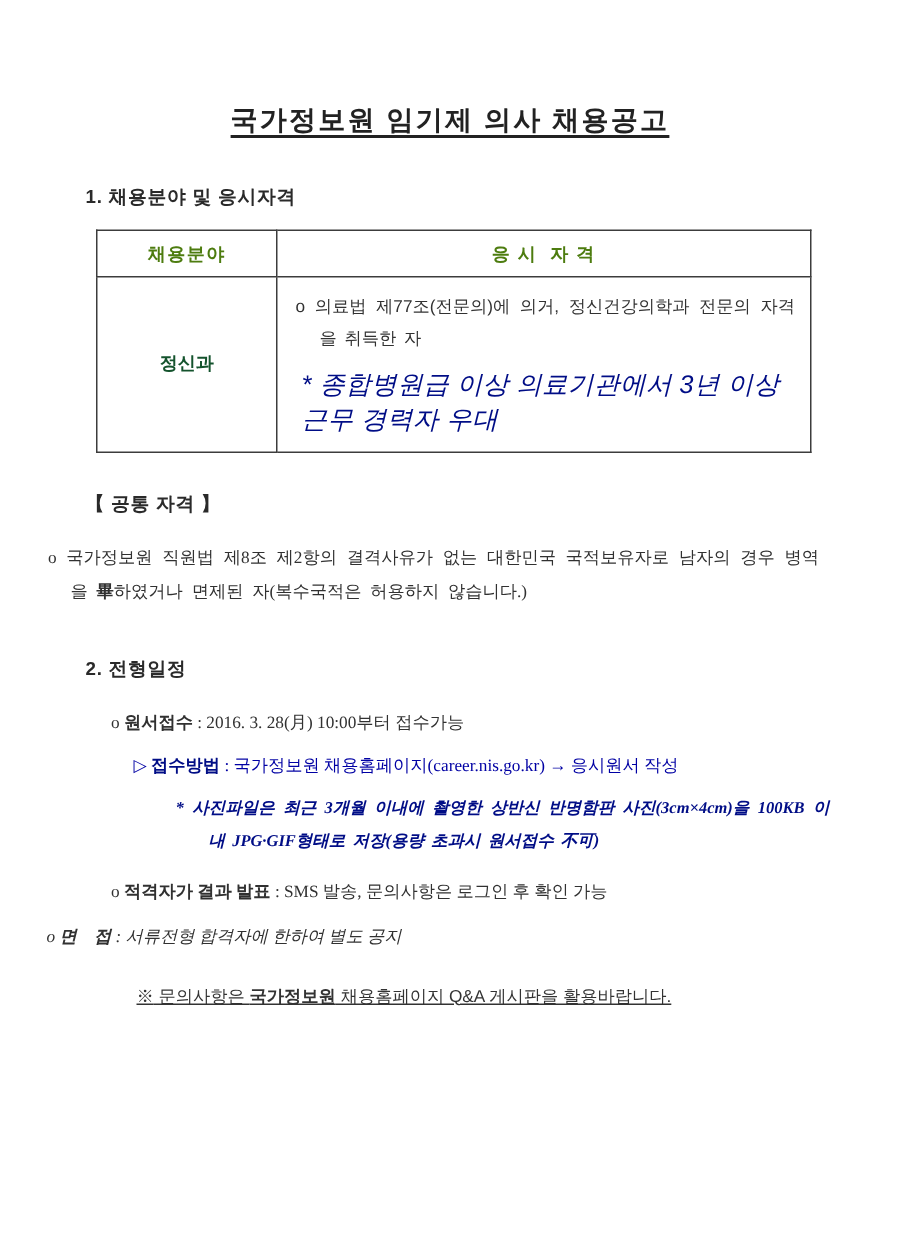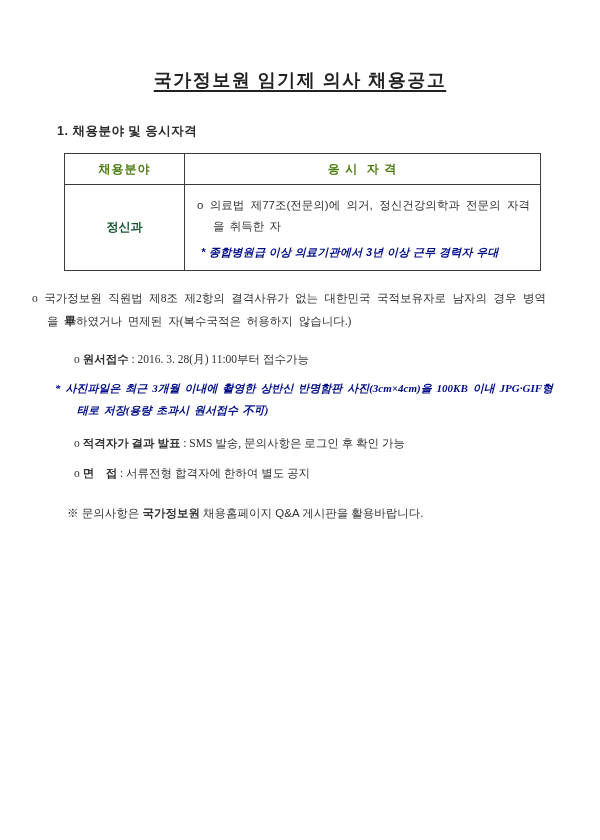--- a/index.html
+++ b/index.html
@@ -90,23 +90,23 @@
     line-height: 1.85;
     text-align: justify;
     word-spacing: 2px;
     color: #323232;
   }
   .cell-note { margin-top: 7px; padding-left: 4px; }
   .row-psy  { height: 84px; }
   .row-int  { height: 80px; }
   .note-navy {
     color: #000d86;
-    font-weight: bold;
+    font-weight: normal;
     font-style: italic;
-    font-size: 11px;
+    font-size: 17px;
     letter-spacing: 0.3px;
   }
   .note-gray { color: #5e5e5e; font-size: 11px; }
 
   
   .bullet {
     margin: 16px 54px 0 32px;
     padding-left: 15px;
     text-indent: -15px;
     font-size: 11.5px;
@@ -120,37 +120,38 @@
   
   .sched-line {
     font-size: 11.5px;
     font-family: "Liberation Serif", serif;
     color: #313131;
   }
   .line-apply   { margin: 19px 0 0 74px; padding-left: 15px; text-indent: -15px; }
   .line-method  { margin: 14px 0 0 89px; padding-left: 17px; text-indent: -17px; color: #0000a4; }
   .line-method .b { color: #000d86; }
   .line-photo   {
-    margin: 10px 47px 0 55px;
+    margin: 10px 47px 0 117px;
     padding-left: 22px; text-indent: -22px;
     line-height: 2.0;
     text-align: justify;
     word-spacing: 2px;
     color: #000d86;
     font-weight: bold;
     font-style: italic;
     font-size: 11px;
   }
   .line-review    { margin: 15px 0 0 74px; padding-left: 15px; text-indent: -15px; }
-  .line-interview { margin: 15px 0 0 74px; padding-left: 15px; text-indent: -15px; }
+  .line-interview { margin: 15px 0 0 31px; padding-left: 15px; text-indent: -15px; font-style: italic; }
   .line-footer {
-    margin: 25px 0 0 67px;
+    margin: 25px 0 0 91px;
     padding-left: 17px; text-indent: -17px;
     font-size: 11.5px;
     color: #333333;
+    text-decoration: underline;
   }
   .line-footer .b { font-weight: 600; }
 </style>
 </head>
 <body>
 
 <div class="page">
 
   <div class="doc-title">
     <span class="u">국가정보원 임기제 의사 채용공고</span>
@@ -169,26 +170,29 @@
       <tr class="row-psy">
         <td class="field-cell pre">정신과</td>
         <td class="qual-cell">
           <div class="cell-item"><span class="pre">o</span><span class="pre"> </span><span class="pre">의료법 제77조(전문의)에 의거, 정신건강의학과 전문의 자격을 취득한 자</span></div>
           <div class="cell-note note-navy pre">* 종합병원급 이상 의료기관에서 3년 이상 근무 경력자 우대</div>
         </td>
       </tr>
     </tbody>
   </table>
 
+  <div class="bracket-heading">【 공통 자격 】</div>
   <div class="bullet"><span class="pre">o</span><span class="pre"> </span><span class="pre">국가정보원 직원법 제8조 제2항의 결격사유가 없는 대한민국 국적보유자로 남자의 경우 병역을 </span><span class="b pre">畢</span><span class="pre">하였거나 면제된 자(복수국적은 허용하지 않습니다.)</span></div>
 
 
-
-  <div class="sched-line line-apply"><span class="pre">o</span><span class="pre"> </span><span class="b pre">원서접수</span><span class="pre"> : 2016. 3. 28(月) 11:00부터 접수가능</span></div>
-
+  <div class="sec-heading">2. 전형일정</div>
+
+  <div class="sched-line line-apply"><span class="pre">o</span><span class="pre"> </span><span class="b pre">원서접수</span><span class="pre"> : 2016. 3. 28(月) 10:00부터 접수가능</span></div>
+
+  <div class="sched-line line-method"><span class="pre">▷</span><span class="pre"> </span><span class="b pre">접수방법</span><span class="pre"> : 국가정보원 채용홈페이지(career.nis.go.kr) → 응시원서 작성</span></div>
 
   <div class="sched-line line-photo"><span class="pre">*</span><span class="pre"> </span><span class="pre">사진파일은 최근 3개월 이내에 촬영한 상반신 반명함판 사진(3cm×4cm)을 100KB 이내 JPG·GIF형태로 저장(용량 초과시 원서접수 不可)</span></div>
 
   <div class="sched-line line-review"><span class="pre">o</span><span class="pre"> </span><span class="b pre">적격자가 결과 발표</span><span class="pre"> : SMS 발송, 문의사항은 로그인 후 확인 가능</span></div>
 
   <div class="sched-line line-interview"><span class="pre">o</span><span class="pre"> </span><span class="b pre">면    접</span><span class="pre"> : 서류전형 합격자에 한하여 별도 공지</span></div>
 
   <div class="line-footer"><span class="pre">※</span><span class="pre"> 문의사항은 </span><span class="b pre">국가정보원</span><span class="pre"> 채용홈페이지 Q&amp;A 게시판을 활용바랍니다.</span></div>
 
 </div>

